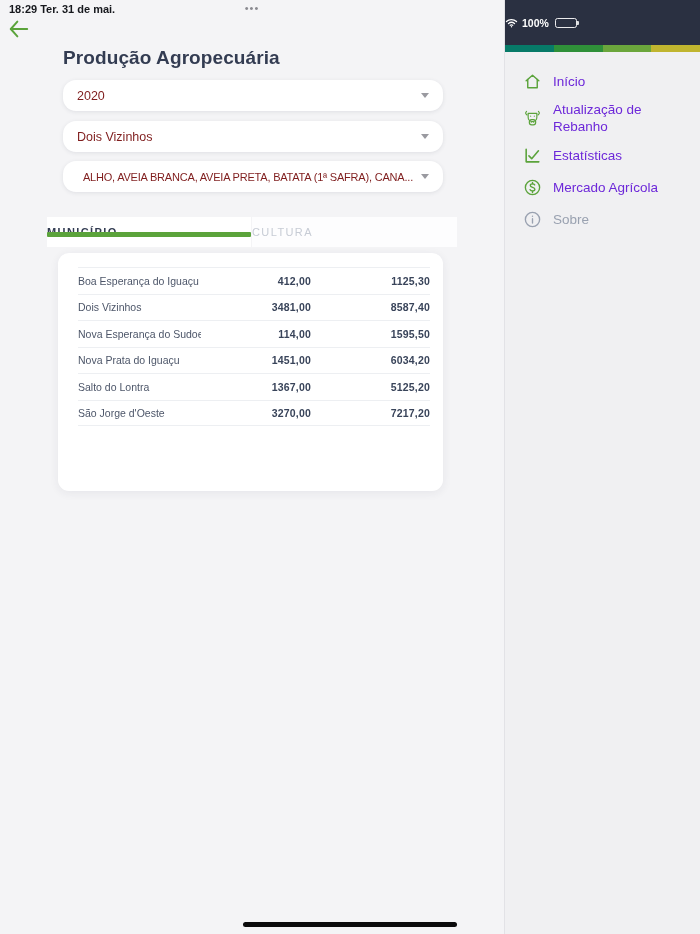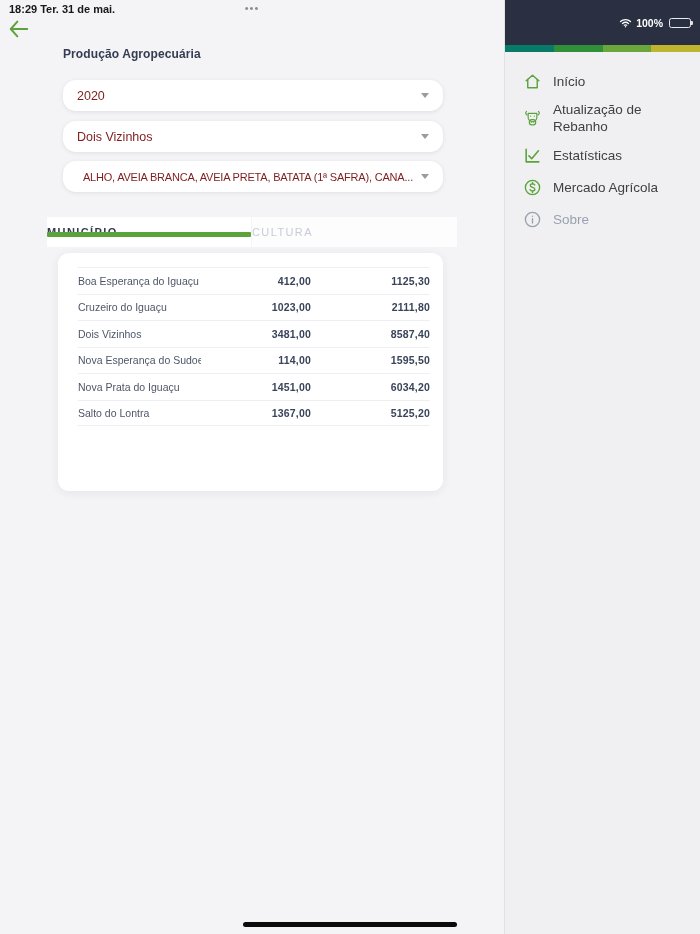--- a/index.html
+++ b/index.html
@@ -13,21 +13,21 @@
 
   
   .status-left { position:absolute; left:9px; top:3px; font-size:11px; font-weight:700; color:#16181d; display:flex; gap:3px; }
   .status-dots { position:absolute; left:0; right:196px; top:2px; text-align:center; font-size:11px; color:#8a8a90; letter-spacing:1px; }
 
   
   .back-btn { position:absolute; left:8px; top:20px; width:22px; height:20px; background:none; border:none; cursor:pointer; }
   .back-btn svg { width:20px; height:18px; }
 
   
-  .page-title { position:absolute; left:63px; top:47px; font-size:12px; font-weight:700; color:#333c52; letter-spacing:0.1px; }
+  .page-title { position:absolute; left:63px; top:47px; font-size:19px; font-weight:700; color:#333c52; letter-spacing:0.1px; }
 
   
   .dropdown {
     position:absolute; left:63px; width:380px; height:31px;
     background:#fff; border-radius:13px;
     box-shadow:0 1px 4px rgba(40,48,70,0.10);
     display:flex; align-items:center; padding:0 14px; cursor:pointer;
   }
   .dd-1 { top:80px; } .dd-2 { top:121px; } .dd-3 { top:161px; }
   .dd-value { flex:1; font-size:12.5px; color:#7f1d1d; white-space:nowrap; overflow:hidden; text-overflow:ellipsis; }
@@ -53,36 +53,36 @@
   .t-row { display:flex; align-items:center; height:26.5px; border-top:1px solid #edeff2; cursor:default; }
   .t-row:last-of-type { border-bottom:1px solid #edeff2; }
   .t-name { flex:1; font-size:10.5px; color:#4d5669; white-space:nowrap; overflow:hidden; }
   .t-col1 { width:110px; text-align:right; }
   .t-col2 { width:119px; text-align:right; }
   .t-head-label { font-size:10px; color:#a9b0bc; }
   .t-val { font-size:10.5px; font-weight:700; color:#39445a; letter-spacing:0.2px; }
 
   
   .sidebar { position:absolute; top:0; right:0; width:196px; height:934px; background:#f0f0f2; border-left:1px solid #e2e2e6; }
-  .sb-statusbar { height:45px; background:#2a3041; display:flex; align-items:center; justify-content:flex-end; padding-right:9px; gap:4px; }
+  .sb-statusbar { height:45px; background:#2a3041; display:flex; align-items:center; padding-right:9px; gap:4px; }
   .sb-statusbar .pct { color:#fefefe; font-size:10.5px; font-weight:700; }
   .wifi svg { width:13px; height:10px; display:block; }
   .battery { width:22px; height:10px; border:1px solid rgba(255,255,255,0.9); border-radius:2.5px; padding:1px; position:relative; margin-left:2px; }
   .battery .fill { height:100%; width:100%; background:#fff; border-radius:1px; }
   .battery:after { content:""; position:absolute; right:-3px; top:2.5px; width:2px; height:4px; background:rgba(255,255,255,0.85); border-radius:0 1px 1px 0; }
   .stripe { height:7px; display:flex; }
   .stripe div { flex:1; }
   .stripe .s1 { background:#077a68; } .stripe .s2 { background:#2f9039; }
   .stripe .s3 { background:#6ba63c; } .stripe .s4 { background:#c0b52f; }
 
   .menu { position:absolute; top:69px; left:18px; right:8px; display:flex; flex-direction:column; gap:8px; }
   .menu-item { display:flex; align-items:center; gap:11px; min-height:24px; background:none; border:none; cursor:pointer; text-align:left; font-family:inherit; }
   .menu-item .mi-icon { width:19px; height:19px; flex:none; display:flex; align-items:center; justify-content:center; }
   .menu-item .mi-icon svg { width:19px; height:19px; display:block; }
-  .mi-label { font-size:13.5px; line-height:17px; color:#404040; }
+  .mi-label { font-size:13.5px; line-height:17px; color:#6d28d9; }
   .menu-item.muted .mi-label { color:#99a1b0; }
 
   
   .home-indicator { position:absolute; left:243px; top:922px; width:214px; height:5px; border-radius:3px; background:#0b0b0c; cursor:grab; }
 </style>
 </head>
 <body>
 
 <div class="screen">
 
@@ -127,43 +127,43 @@
   </div>
 
   <div class="card">
 
     <div class="t-row">
       <span class="t-name">Boa Esperança do Iguaçu</span>
       <span class="t-col1 t-val">412,00</span>
       <span class="t-col2 t-val">1125,30</span>
     </div>
     <div class="t-row">
-      <span class="t-name">Cruzeiro do Iguaçu</span>
-      <span class="t-col1 t-val">1023,00</span>
-      <span class="t-col2 t-val">2111,80</span>
-    </div>
-    <div class="t-row">
       <span class="t-name">Dois Vizinhos</span>
       <span class="t-col1 t-val">3481,00</span>
       <span class="t-col2 t-val">8587,40</span>
     </div>
     <div class="t-row">
       <span class="t-name">Nova Esperança do Sudoeste</span>
       <span class="t-col1 t-val">114,00</span>
       <span class="t-col2 t-val">1595,50</span>
     </div>
     <div class="t-row">
       <span class="t-name">Nova Prata do Iguaçu</span>
       <span class="t-col1 t-val">1451,00</span>
       <span class="t-col2 t-val">6034,20</span>
     </div>
     <div class="t-row">
       <span class="t-name">Salto do Lontra</span>
       <span class="t-col1 t-val">1367,00</span>
       <span class="t-col2 t-val">5125,20</span>
+    </div>
+    <div class="t-row">
+      <span class="t-name">São Jorge d'Oeste</span>
+      <span class="t-col1 t-val">3270,00</span>
+      <span class="t-col2 t-val">7217,20</span>
     </div>
   </div>
 
   <aside class="sidebar">
     <div class="sb-statusbar">
       <span class="wifi">
         <svg viewBox="0 0 24 20" fill="none" stroke="#fff" stroke-width="2.6" stroke-linecap="round">
           <path d="M2 7 a15 15 0 0 1 20 0"></path>
           <path d="M6 11 a9.5 9.5 0 0 1 12 0"></path>
           <path d="M9.5 14.5 a5 5 0 0 1 5 0"></path>

